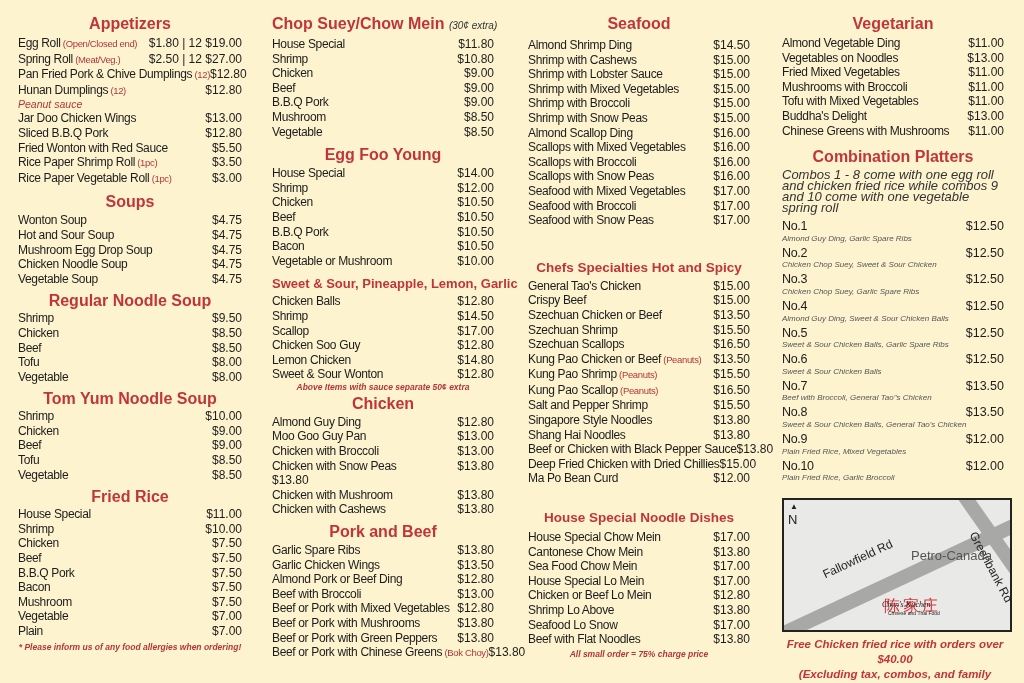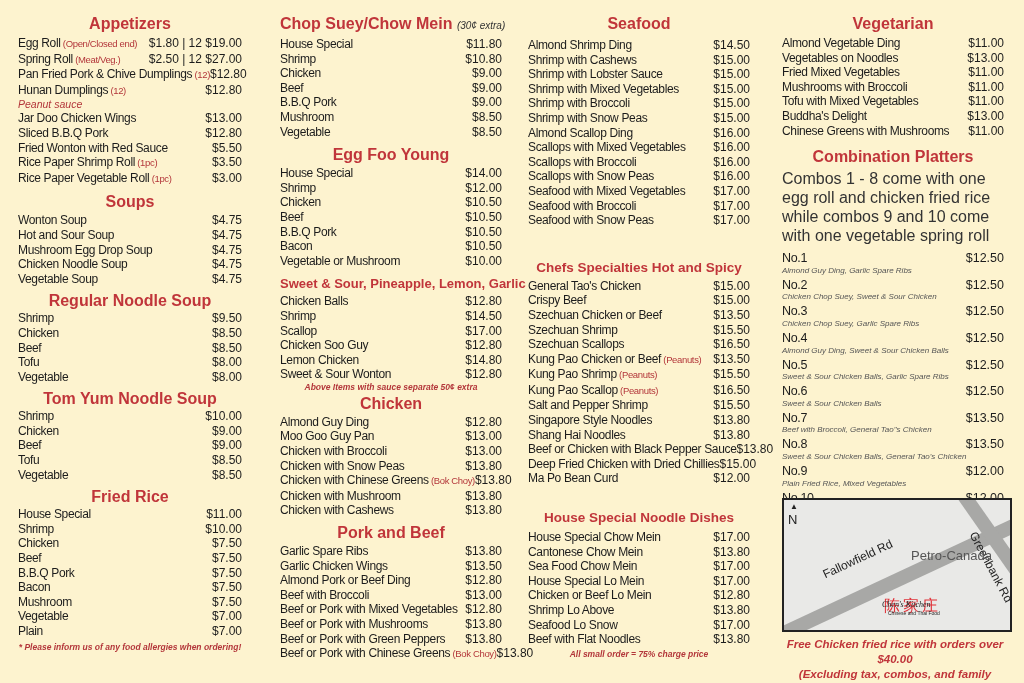--- a/index.html
+++ b/index.html
@@ -1,30 +1,30 @@
 <!DOCTYPE html>
 <html><head>
 <meta charset="utf-8">
 <style>
   html, body { margin:0; padding:0; }
   body { width:1024px; height:683px; background:#fdf3cf; overflow:hidden; font-family:"Liberation Sans", sans-serif; color:#1c1c1c; position:relative; }
   .col { position:absolute; top:0; }
   .c1 { left:18px; width:224px; }
-  .c2 { left:280px; width:222px; }
+  .c2 { left:272px; width:222px; }
   .c3 { left:528px; width:222px; }
   .c4 { left:782px; width:222px; }
   h2 { margin:0; font-size:16px; font-weight:bold; color:#c0353a; text-align:center; line-height:20px; white-space:nowrap; }
   h2 .sub { font-size:10px; font-style:italic; font-weight:normal; color:#333; }
   .row { display:flex; justify-content:space-between; font-size:12px; line-height:14.6px; white-space:nowrap; transform-origin:left; }
   .row .n { letter-spacing:-0.35px; }
   .row .p { text-align:right; }
   .note { color:#b3363a; font-size:9.5px; }
   .peanut { font-size:10.5px; font-style:italic; color:#b3363a; line-height:13px; }
   .foot { font-size:8.5px; font-style:italic; font-weight:bold; color:#b3363a; text-align:center; }
-  .desc { font-size:16px; color:#333; line-height:19px; }
+  .desc { font-size:13px; font-style:italic; color:#333; line-height:11px; }
   .combo { margin-bottom:2px; }
   .combo .row { font-size:12.5px; }
   .combo .cd { font-size:8px; font-style:italic; color:#555; line-height:10px; }
   .map { position:absolute; left:782px; top:498px; width:226px; height:130px; background:#e9e9e7; border:2px solid #222; overflow:hidden; }
   .road { position:absolute; background:#a8a8a6; }
   .map .lbl { position:absolute; font-size:11px; color:#222; white-space:nowrap; }
   .free { position:absolute; left:776px; top:637px; width:238px; text-align:center; font-size:11.5px; font-weight:bold; font-style:italic; color:#c0353a; line-height:15px; }
 </style>
 </head>
 <body>
@@ -300,21 +300,20 @@
       </div>
       <div class="row">
         <span class="n">Chicken with Broccoli</span>
         <span class="p">$13.00</span>
       </div>
       <div class="row">
         <span class="n">Chicken with Snow Peas</span>
         <span class="p">$13.80</span>
       </div>
       <div class="row">
-        <span class="n">Chicken with Chinese Greens<span class="note"> (Bok Choy)</span></span>
         <span class="p">$13.80</span>
       </div>
       <div class="row">
         <span class="n">Chicken with Mushroom</span>
         <span class="p">$13.80</span>
       </div>
       <div class="row">
         <span class="n">Chicken with Cashews</span>
         <span class="p">$13.80</span>
       </div>

